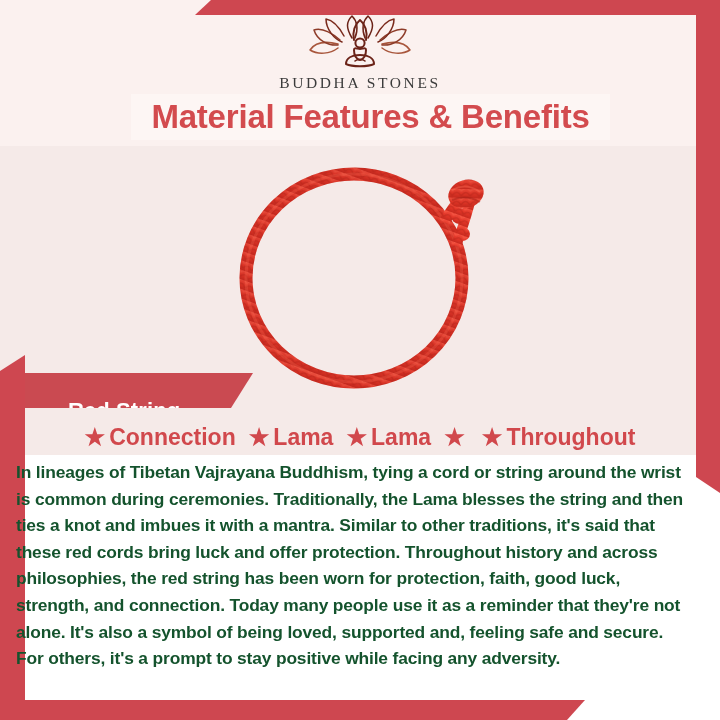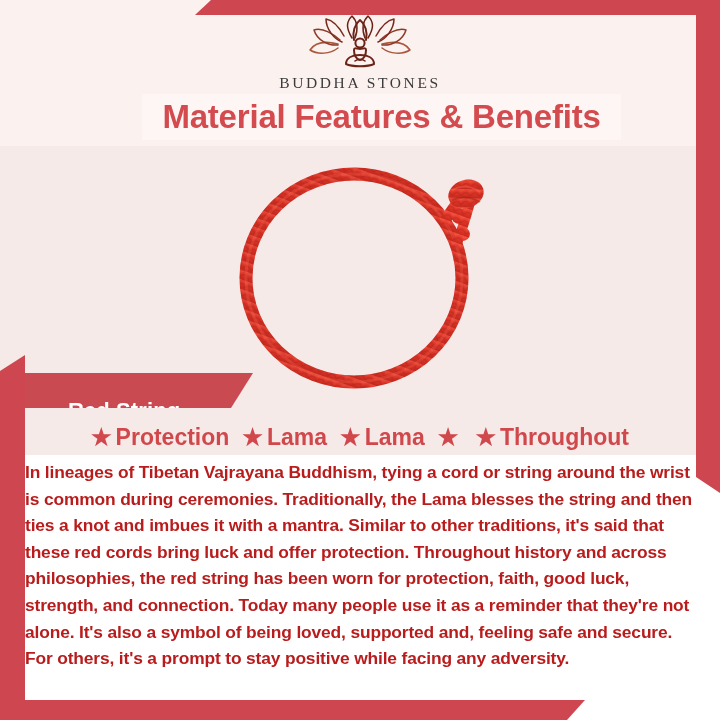--- a/index.html
+++ b/index.html
@@ -74,21 +74,21 @@
     font-family: "Liberation Serif", serif;
     font-size: 15.5px;
     letter-spacing: 2.6px;
     color: #3b3b3b;
     font-weight: 400;
   }
 
   
   .title-banner {
     position: absolute;
-    left: 142px; top: 94px;
+    left: 131px; top: 94px;
     width: 479px; height: 46px;
     background: #fdf6f4;
     display: flex;
     align-items: center;
     justify-content: center;
   }
   .title-text {
     font-size: 33px;
     font-weight: bold;
     color: #d34b4e;
@@ -146,25 +146,25 @@
     font-size: 23px;
     line-height: 1;
     margin-right: 4px;
     color: #d1484c;
   }
   .kw + .kw { margin-left: 13px; }
 
   
   .body-copy {
     position: absolute;
-    left: 25px; top: 459px;
+    left: 16px; top: 459px;
     width: 669px;
     font-size: 17.4px;
     line-height: 26.6px;
-    color: #b91c1c;
+    color: #14532d;
     font-weight: bold;
     letter-spacing: -0.15px;
   }
 </style>
 </head>
 <body>
 
 <div id="page">
 
   <div class="bg-top"></div>
@@ -242,21 +242,21 @@
     </svg>
   </div>
 
   <div class="ribbon">
     <span class="ribbon-text">Red String</span>
   </div>
 
   <div class="keywords">
     <span class="kw">
       <span class="star">★</span>
-      <span>Protection</span>
+      <span>Connection</span>
     </span>
     <span class="kw">
       <span class="star">★</span>
       <span>Lama</span>
     </span>
     <span class="kw">
       <span class="star">★</span>
       <span>Lama</span>
     </span>
     <span class="kw">

